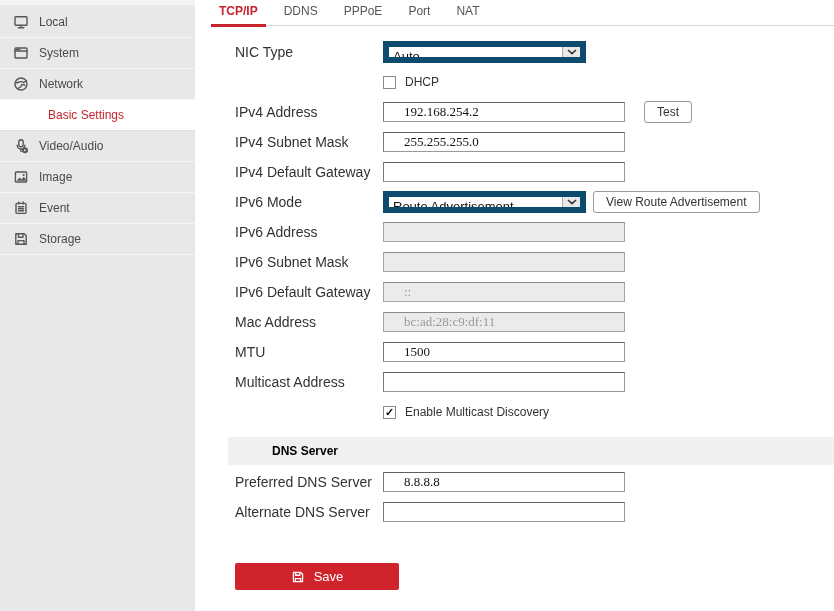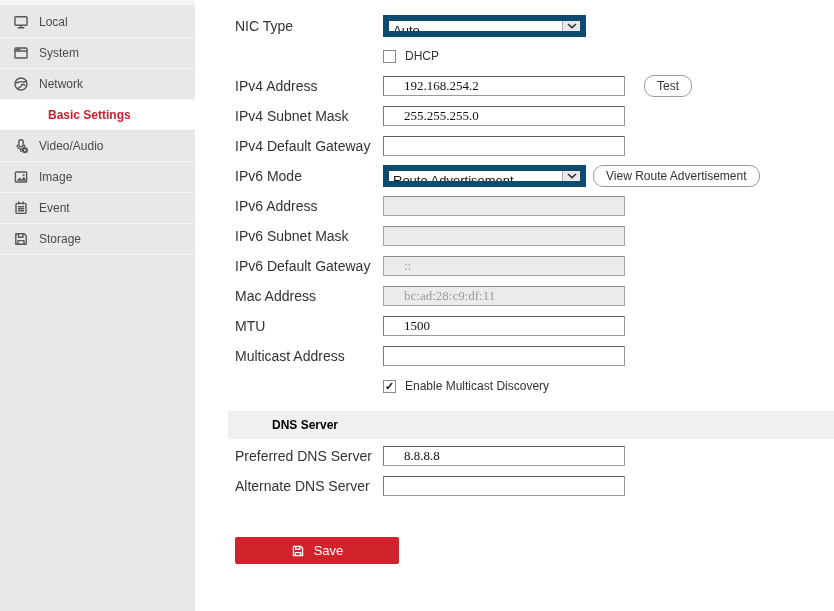--- a/index.html
+++ b/index.html
@@ -9,21 +9,21 @@
 
   
   .sidebar { position:absolute; left:0; top:0; width:195px; height:611px; background:var(--sidebar-bg,#e8e8e8); }
   .sidebar::before { content:""; display:block; height:5px; background:#f4f4f4; }
   .side-item { height:31px; display:flex; align-items:center; padding-left:12px; cursor:pointer;
                border-bottom:1px solid rgba(255,255,255,0.55); font-size:12px; color:#4a4a4a; }
   .side-item:first-of-type { margin-top:2px; }
   .side-item .ic { width:18px; height:16px; display:flex; align-items:center; justify-content:center; }
   .side-item .side-label { margin-left:9px; }
   .side-item.sub { padding-left:39px; }
-  .side-item.active { background:#fff; color:var(--red,#c8232c); font-weight:bold; border-bottom:1px solid #e0e0e0; }
+  .side-item.active { background:#fff; color:var(--red,#c8232c); font-weight:normal; border-bottom:1px solid #e0e0e0; }
   .icon-stroke { stroke:#575757; fill:none; stroke-width:1.4; stroke-linecap:round; stroke-linejoin:round; }
   .icon-fill { fill:#575757; stroke:none; }
 
   
   .content { position:absolute; left:195px; top:0; width:639px; height:611px; background:#fff; }
 
   
   .tabbar { display:flex; align-items:flex-end; margin-left:16px; border-bottom:1px solid #d6d6d6; height:26px; }
   .tab { font-size:12px; color:#555; padding:5px 8px 6px; margin-right:10px; cursor:pointer; border-bottom:3px solid transparent; margin-bottom:-2px; }
   .tab.active { color:var(--red,#c8232c); font-weight:bold; border-bottom-color:var(--red,#c8232c); }
@@ -32,21 +32,21 @@
   .form { position:relative; }
   .row { display:flex; align-items:center; height:30px; margin-left:40px; }
   .row.first { margin-top:11px; }
   .lbl { width:148px; font-size:14px; color:#333; flex:0 0 148px; }
   input.field { width:242px; height:20px; border:1px solid #999; border-top-color:#5f5f5f; border-left-color:#7b7b7b;
                 padding:1px 20px; font-size:13px; font-family:Liberation Serif, serif; color:#111; background:#fff; }
   input.field:disabled { background:#ebebeb; color:#9a9a9a; border-color:#a5a5a5; border-top-color:#8a8a8a; }
   .select { width:203px; height:22px; border:6px solid #0c4a6e; background:#fff; display:flex; align-items:stretch; cursor:pointer; }
   .sel-text { flex:1; font-size:13px; color:#111; padding:2px 4px; white-space:nowrap; overflow:hidden; }
   .sel-arrow { width:18px; background:#e9e9e9; border-left:1px solid #ababab; display:flex; align-items:center; justify-content:center; }
-  .btn { height:22px; background:#fff; border:1px solid #9a9a9a; border-radius:10px; font-size:12px; color:#333;
+  .btn { height:22px; background:#fff; border:1px solid #9a9a9a; border-radius:3px; font-size:12px; color:#333;
          font-family:"Liberation Sans",sans-serif; padding:0 12px; cursor:pointer; }
   .btn.test { margin-left:19px; }
   .btn.view { margin-left:7px; }
   .checkbox { width:13px; height:13px; border:1px solid #8a8a8a; background:#fff; display:inline-flex; align-items:center; justify-content:center;
               font-size:11px; color:#111; cursor:pointer; }
   .checkbox.checked::after { content:"✓"; font-weight:bold; line-height:1; }
   .cb-label { font-size:12px; color:#333; margin-left:9px; }
 
   .section-bar { margin-top:10px; margin-left:33px; height:28px; background:#f0f0f0; display:flex; align-items:center;padding-left:32px; }
   .section-bar .section-title { font-size:12px; font-weight:bold; color:#000; padding-left:12px; }
@@ -139,20 +139,27 @@
             <path class="icon-stroke" d="M5.4 2.8v3.4h4.6V2.8M5 13.2V9.6h6v3.6"></path>
           </svg>
       </span>
       <span class="side-label">Storage</span>
     </div>
 
   </div>
 
   <div class="content">
 
+    <div class="tabbar">
+      <div class="tab active">TCP/IP</div>
+      <div class="tab">DDNS</div>
+      <div class="tab">PPPoE</div>
+      <div class="tab">Port</div>
+      <div class="tab">NAT</div>
+    </div>
 
     <div class="form">
 
       <div class="row first">
         <span class="lbl">NIC Type</span>
         <div class="select">
           <span class="sel-text">Auto</span>
           <span class="sel-arrow">
             <svg width="10" height="6" viewBox="0 0 10 6">
                 <path d="M1 1l4 3.6L9 1" fill="none" stroke="#333" stroke-width="1.6"></path>

